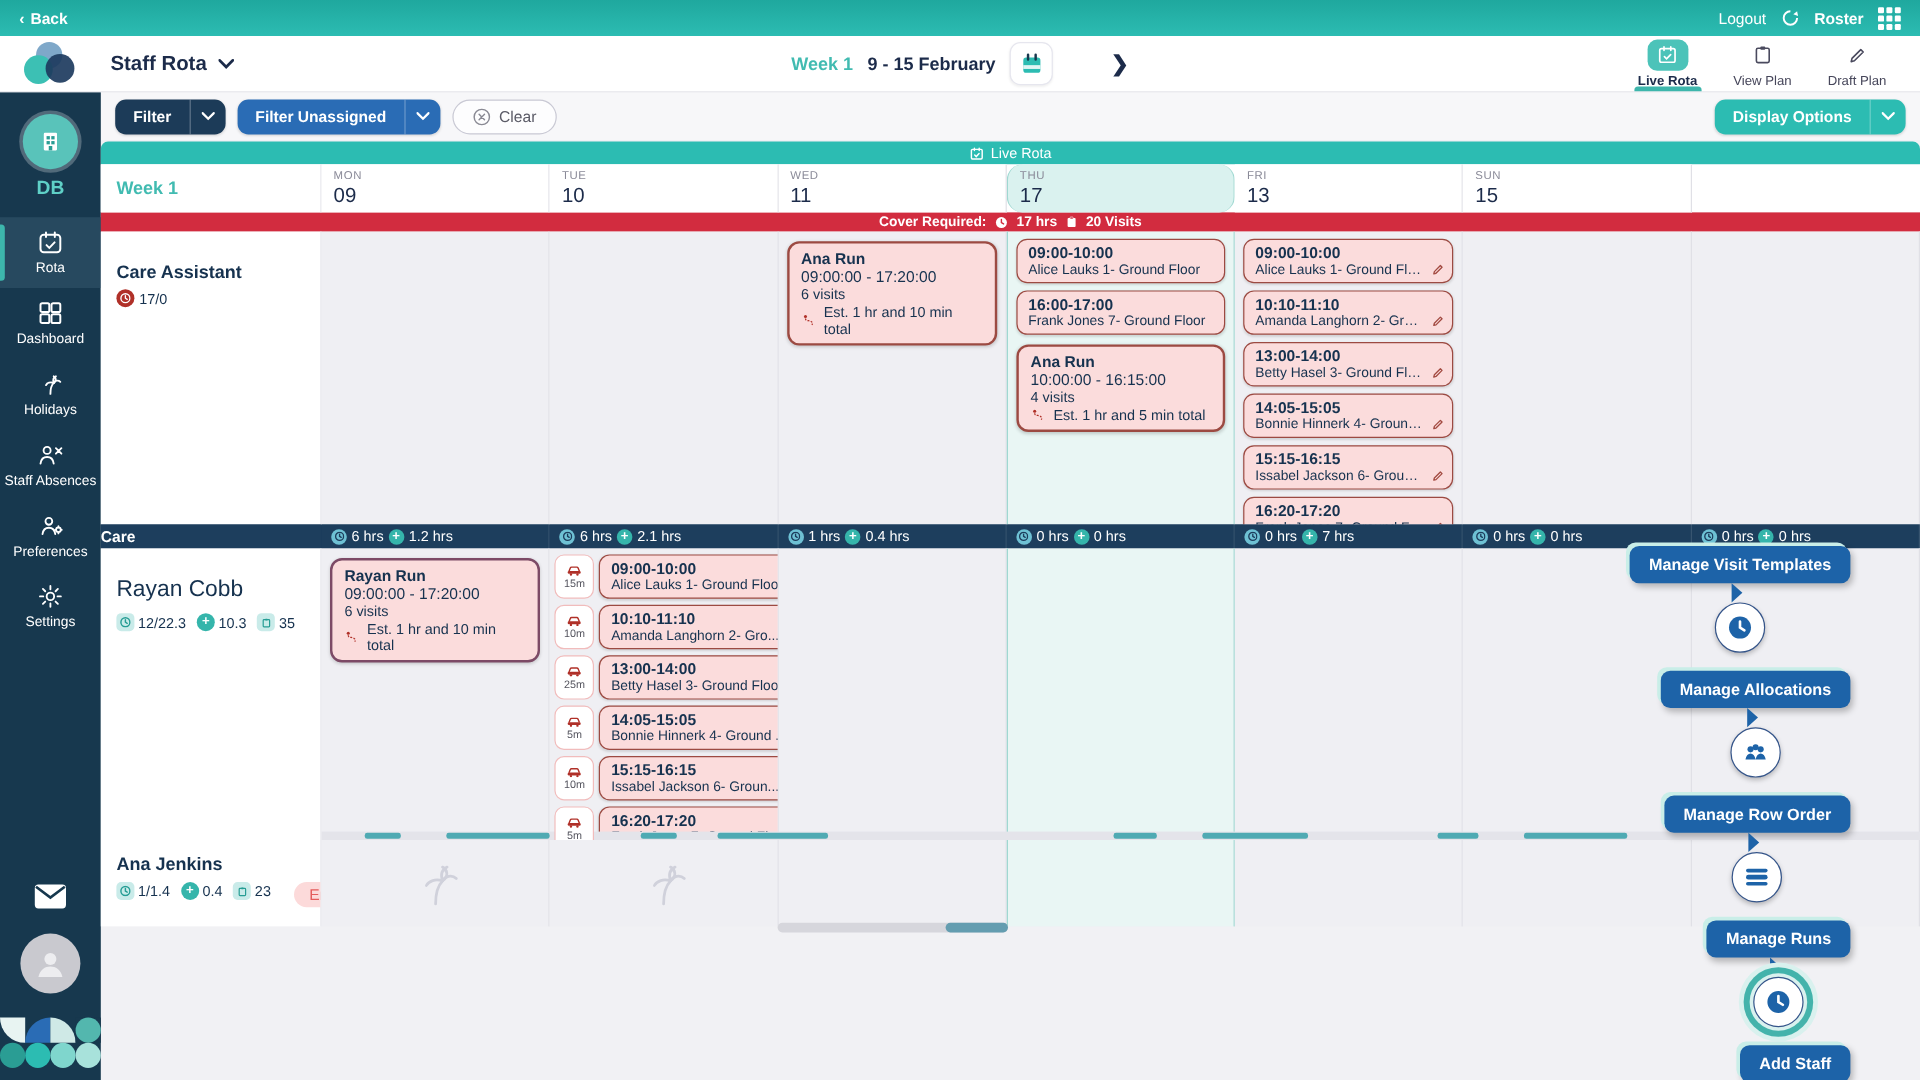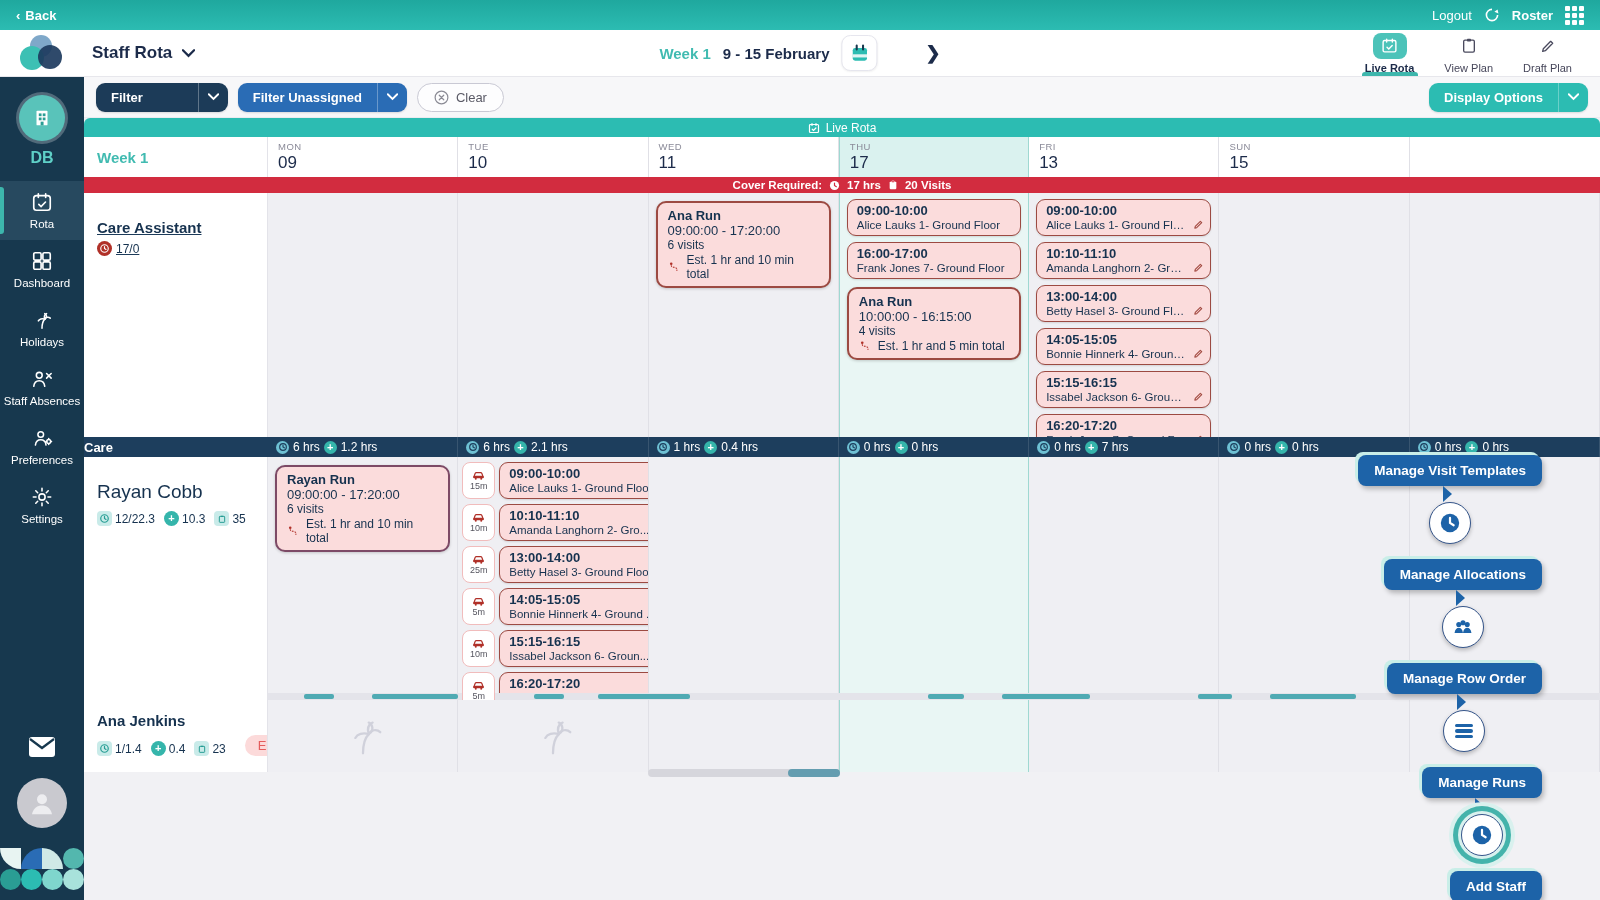--- a/index.html
+++ b/index.html
@@ -32,61 +32,61 @@
   .htab .ticon { width:34px; height:26px; display:flex; align-items:center; justify-content:center; color:#4a4a5e; }
   .htab.active .ticon { background:#4cc3b9; color:#fff; border-radius:8px; }
   .htab.active .tlabel { color:#1c2b4a; font-weight:bold; }
   .htab.active::after { content:""; position:absolute; bottom:0; left:50%; transform:translateX(-50%); width:56px; height:4px; border-radius:3px 3px 0 0; background:#3db6ac; }
 
   
   .toolbar { height:41px; background:#f7f7f9; display:flex; align-items:center; gap:10px; padding:0 12px 0 12px; border-bottom:1px solid #ebebf0; }
   .split-btn { display:flex; border-radius:9px; overflow:hidden; color:#fff; cursor:pointer; font-size:13px; font-weight:bold; box-shadow:0 1px 2px rgba(0,0,0,.12); }
   .split-btn .main { padding:7px 15px; display:flex; align-items:center; }
   .split-btn .caret { padding:7px 9px; border-left:1px solid rgba(255,255,255,.3); display:flex; align-items:center; }
-  .b-navy { background:#1c3b58;gap:40px; }
+  .b-navy { background:#1c3b58; }
   .b-blue { background:#2a6cb5; }
   .b-teal { background:#2cbcb2; }
   .clear-btn { background:#fdfdfe; border:1px solid #c9c9d4; border-radius:17px; color:#5a5a66; padding:6px 16px; display:flex; gap:7px; align-items:center; font-size:13px; cursor:pointer; }
   .display-btn { margin-left:auto; }
 
   
   .rota { position:relative; }
   .live-banner { height:19px; background:#2cbcb2; color:#fff; display:flex; align-items:center; justify-content:center; gap:6px; font-size:12px; border-radius:6px 6px 0 0; }
   .g-row { display:grid; grid-template-columns:184px repeat(7,1fr); }
   .g-label { background:#fff; border-right:1px solid #e3e3e9; overflow:hidden; }
   .g-cell { background:#efeff3; border-right:1px solid #e0e0e6; overflow:hidden; position:relative; }
   .g-cell.thu { background:#e9f6f4; border-left:1px solid #9fd8d1; border-right:1px solid #9fd8d1; }
 
   .week-head { height:40px; background:#fff; }
   .week-head .g-cell { background:#fff; padding:4px 0 0 10px; }
-  .week-head .g-cell.thu { background:#daf2ef; }
+  .week-head .g-cell.thu { background:#daf2ef;border-radius:13px; }
   .week-head .g-label { display:flex; align-items:center; padding-left:13px; color:#41bbb1; font-size:15px; font-weight:bold; }
   .dow { font-size:9.5px; color:#8a8a98; letter-spacing:.5px; }
   .ddate { font-size:17px; color:#1c2b4a; margin-top:1px; }
 
   .cover { height:16px; background:#d22c3f; color:#fff; display:flex; align-items:center; justify-content:center; gap:7px; font-size:11.5px; font-weight:bold; }
 
   .role-row { height:244px; }
-  .role-row .g-label { padding:26px 12px 0 13px;text-decoration:underline; }
+  .role-row .g-label { padding:26px 12px 0 13px; }
   .role-name { font-size:15px; font-weight:bold; color:#16324f; }
   .role-stat { display:flex; align-items:center; gap:4px; margin-top:5px; font-size:12px; color:#16324f; }
   .redclock { width:15px; height:15px; border-radius:50%; background:#b03028; color:#fff; display:flex; align-items:center; justify-content:center; }
 
   .care-bar { height:20px; background:#1d3e5d; color:#fff; font-size:12px; }
   .care-bar .g-label { background:#1d3e5d; display:flex; align-items:center; font-weight:bold; font-size:13px; border-right:none; }
   .care-bar .g-cell { background:#1d3e5d; display:flex; align-items:center; gap:4px; padding-left:8px; border-right:1px solid rgba(255,255,255,.12); }
   .cb-ic { width:13px; height:13px; border-radius:50%; display:inline-flex; align-items:center; justify-content:center; flex:none; }
   .cb-clock { background:#6ec1d4; color:#1d3e5d; }
   .cb-plus { background:#35b5ab; color:#fff; font-size:11px; font-weight:bold; line-height:1; }
 
   .staff-row { height:243px; position:relative; }
   .staff-row .g-label { padding:24px 12px 0 13px; }
   .staff-name { font-size:19px; color:#16324f; }
   .staff-name.small { font-size:15px; font-weight:bold; }
-  .stats { display:flex; align-items:flex-end; gap:9px; margin-top:8px; font-size:12px; color:#16324f; }
+  .stats { display:flex; align-items:flex-start; gap:9px; margin-top:8px; font-size:12px; color:#16324f; }
   .stat { display:flex; align-items:center; gap:3px; }
   .chip { width:15px; height:15px; border-radius:4px; background:#c9ebe9; color:#269d94; display:inline-flex; align-items:center; justify-content:center; flex:none; }
   .chip.round { border-radius:50%; background:#35b5ab; color:#fff; font-weight:bold; font-size:11px; line-height:1; }
 
   .ana-row { height:72px; }
   .ana-row .g-label { padding:12px 12px 0 13px; }
   .badge { background:#fcdada; color:#e45d5d; font-size:13px; padding:3px 13px; border-radius:14px; margin-left:10px; }
   .palm-cell { display:flex; align-items:center; justify-content:center; color:#d0d1db; }
 
   

